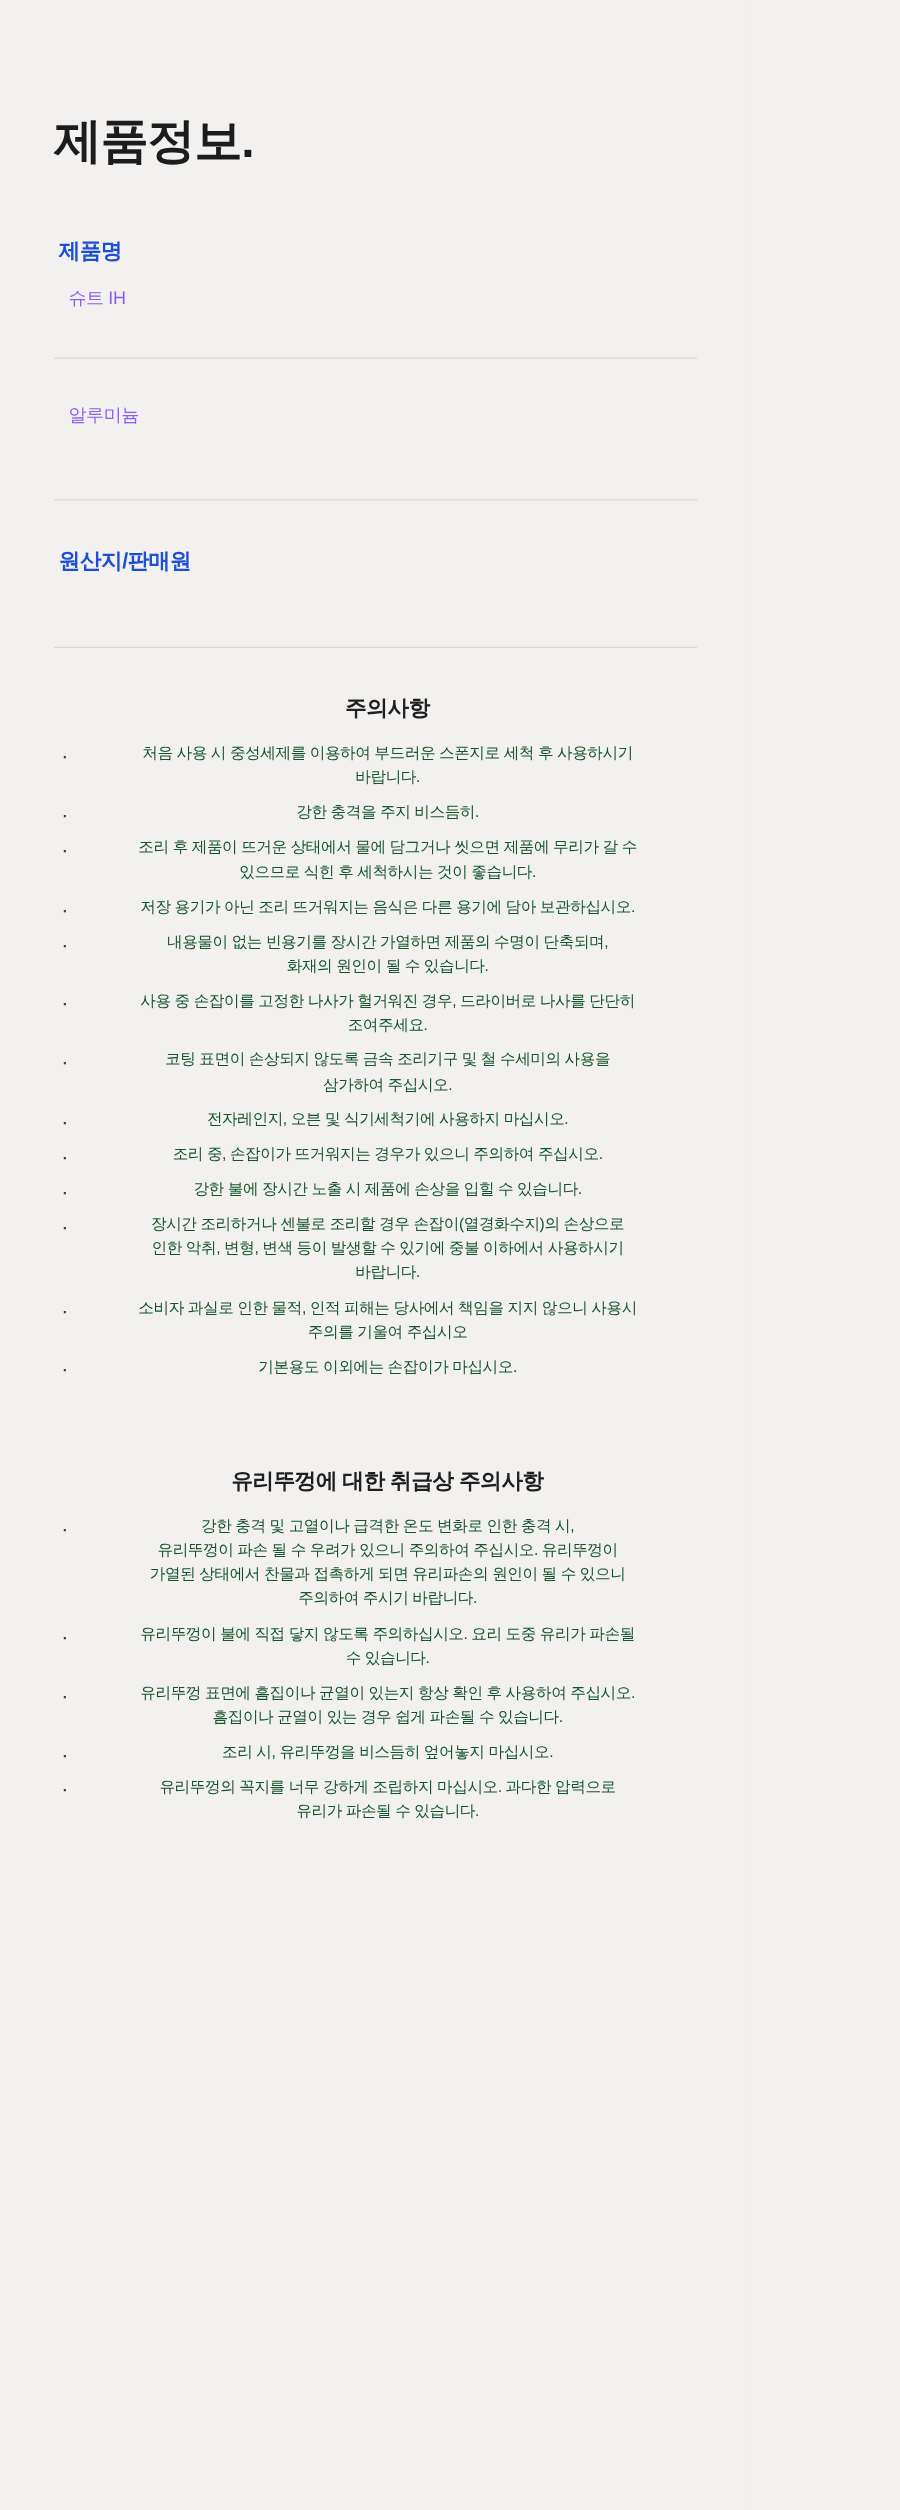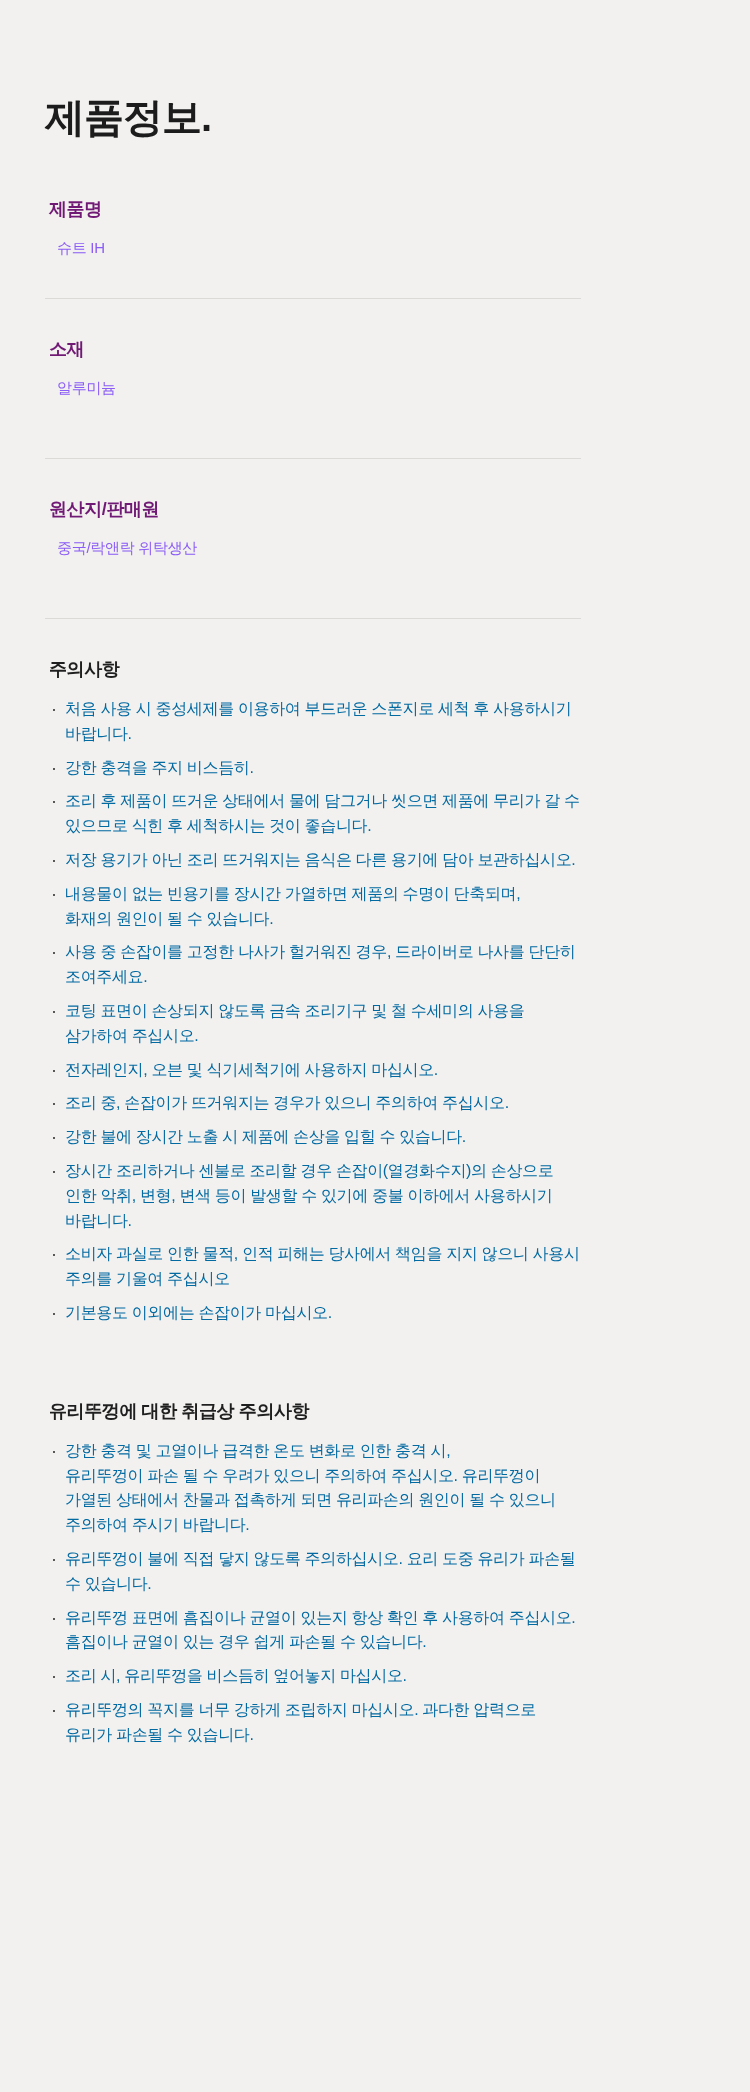--- a/index.html
+++ b/index.html
@@ -28,21 +28,21 @@
     margin: 0 0 52px 0;
     color: #1c1c1c;
   }
   
   .spec-block {
     padding: 0 0 0 4px;
   }
   .spec-label {
     font-size: 18px;
     font-weight: 700;
-    color: #701a75;
+    color: #1d4ed8;
     margin: 0 0 18px 0;
     letter-spacing: -0.4px;
   }
   .spec-value {
     font-size: 15px;
     font-weight: 400;
     color: #8b5cf6;
     padding-left: 8px;
     letter-spacing: -0.3px;
   }
@@ -56,39 +56,41 @@
     margin: 60px 0 38px 0;
   }
   
   .notice-section {
     padding-left: 4px;
   }
   .notice-title {
     font-size: 18px;
     font-weight: 700;
     color: #1f1f1f;
-    margin: 0 0 16px 0;
+    margin: 0 0 16px 16px;
     letter-spacing: -0.4px;
+    text-align: center;
   }
   .notice-title.wide {
     margin-top: 10px;
   }
   ul.notice-list {
     list-style: none;
     margin: 0;
     padding: 0;
   }
   ul.notice-list li {
     position: relative;
     padding-left: 16px;
     margin-bottom: 9px;
-    font-size: 16px;
+    font-size: 13px;
     line-height: 1.55;
-    color: #0369a1;
+    color: #14532d;
     letter-spacing: -0.35px;
+    text-align: center;
   }
   ul.notice-list li::before {
     content: "·";
     position: absolute;
     left: 2px;
     top: -1px;
     font-size: 18px;
     line-height: 1.45;
     color: #3d3d3d;
   }
@@ -101,28 +103,26 @@
 
   <h1 class="page-title"><span>제품</span><span class="bold-part">정보.</span></h1>
 
   <div class="spec-block">
     <div class="spec-label">제품명</div>
     <div class="spec-value">슈트 IH</div>
   </div>
   <hr class="divider">
 
   <div class="spec-block">
-    <div class="spec-label">소재</div>
     <div class="spec-value">알루미늄</div>
   </div>
   <hr class="divider tall">
 
   <div class="spec-block">
     <div class="spec-label">원산지/판매원</div>
-    <div class="spec-value">중국/락앤락 위탁생산</div>
   </div>
   <hr class="divider tall">
 
   <div class="notice-section">
     <div class="notice-title">주의사항</div>
     <ul class="notice-list">
         <li>처음 사용 시 중성세제를 이용하여 부드러운 스폰지로 세척 후 사용하시기<br>바랍니다.</li>
         <li>강한 충격을 주지 비스듬히.</li>
         <li>조리 후 제품이 뜨거운 상태에서 물에 담그거나 씻으면 제품에 무리가 갈 수<br>있으므로 식힌 후 세척하시는 것이 좋습니다.</li>
         <li>저장 용기가 아닌 조리 뜨거워지는 음식은 다른 용기에 담아 보관하십시오.</li>

